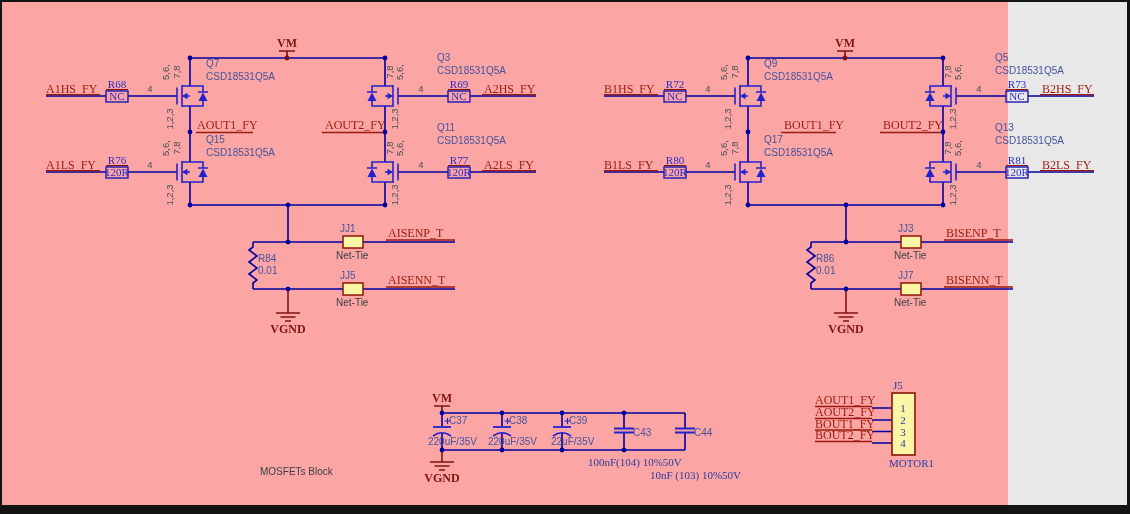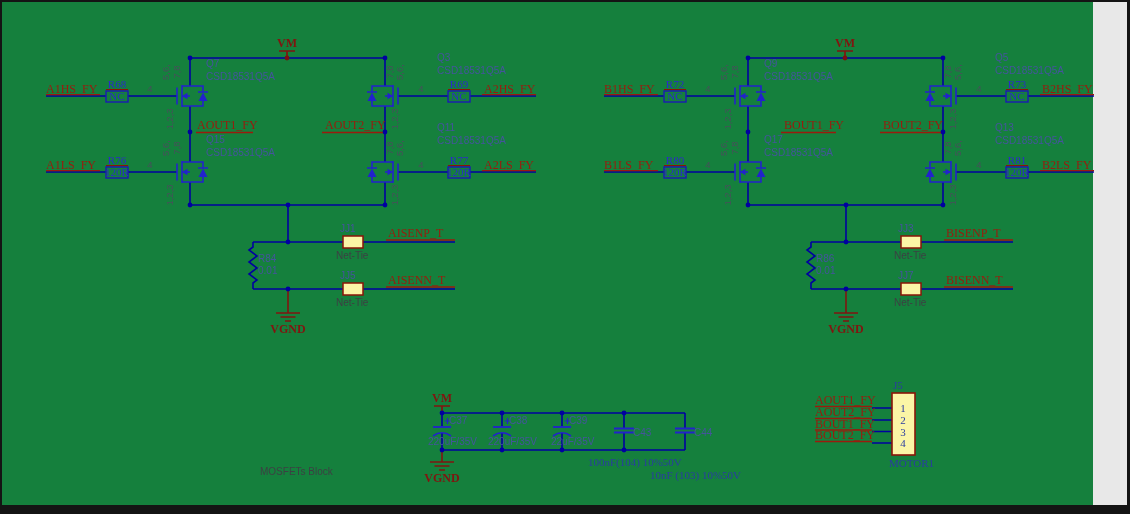--- a/index.html
+++ b/index.html
@@ -1,16 +1,16 @@
 <!DOCTYPE html>
 <html><head>
 <meta charset="utf-8">
 <style>
   html,body{margin:0;padding:0;background:#e8e8e8;}
-  .sheet{width:1093px;height:514px;position:relative;background:#15803d;}
+  .sheet{width:1008px;height:514px;position:relative;background:#fca5a5;}
   svg{display:block;}
   text{user-select:none;}
   .netlbl{fill:#9A1B0D;font:12px "Liberation Serif","DejaVu Serif",serif;}
   .pwr{fill:#801510;font:600 12px "Liberation Serif","DejaVu Serif",serif;}
   .des{fill:#44549C;font:10px "Liberation Sans","DejaVu Sans",sans-serif;}
   .rdes{fill:#2B2BC8;font:11px "Liberation Serif","DejaVu Serif",serif;}
   .pin{fill:#47505A;font:9.5px "Liberation Sans","DejaVu Sans",sans-serif;}
   .gray{fill:#3C4043;font:10px "Liberation Sans","DejaVu Sans",sans-serif;}
   .cmt{fill:#2A3CA0;font:11px "Liberation Serif","DejaVu Serif",serif;}
   .mid{text-anchor:middle;}

